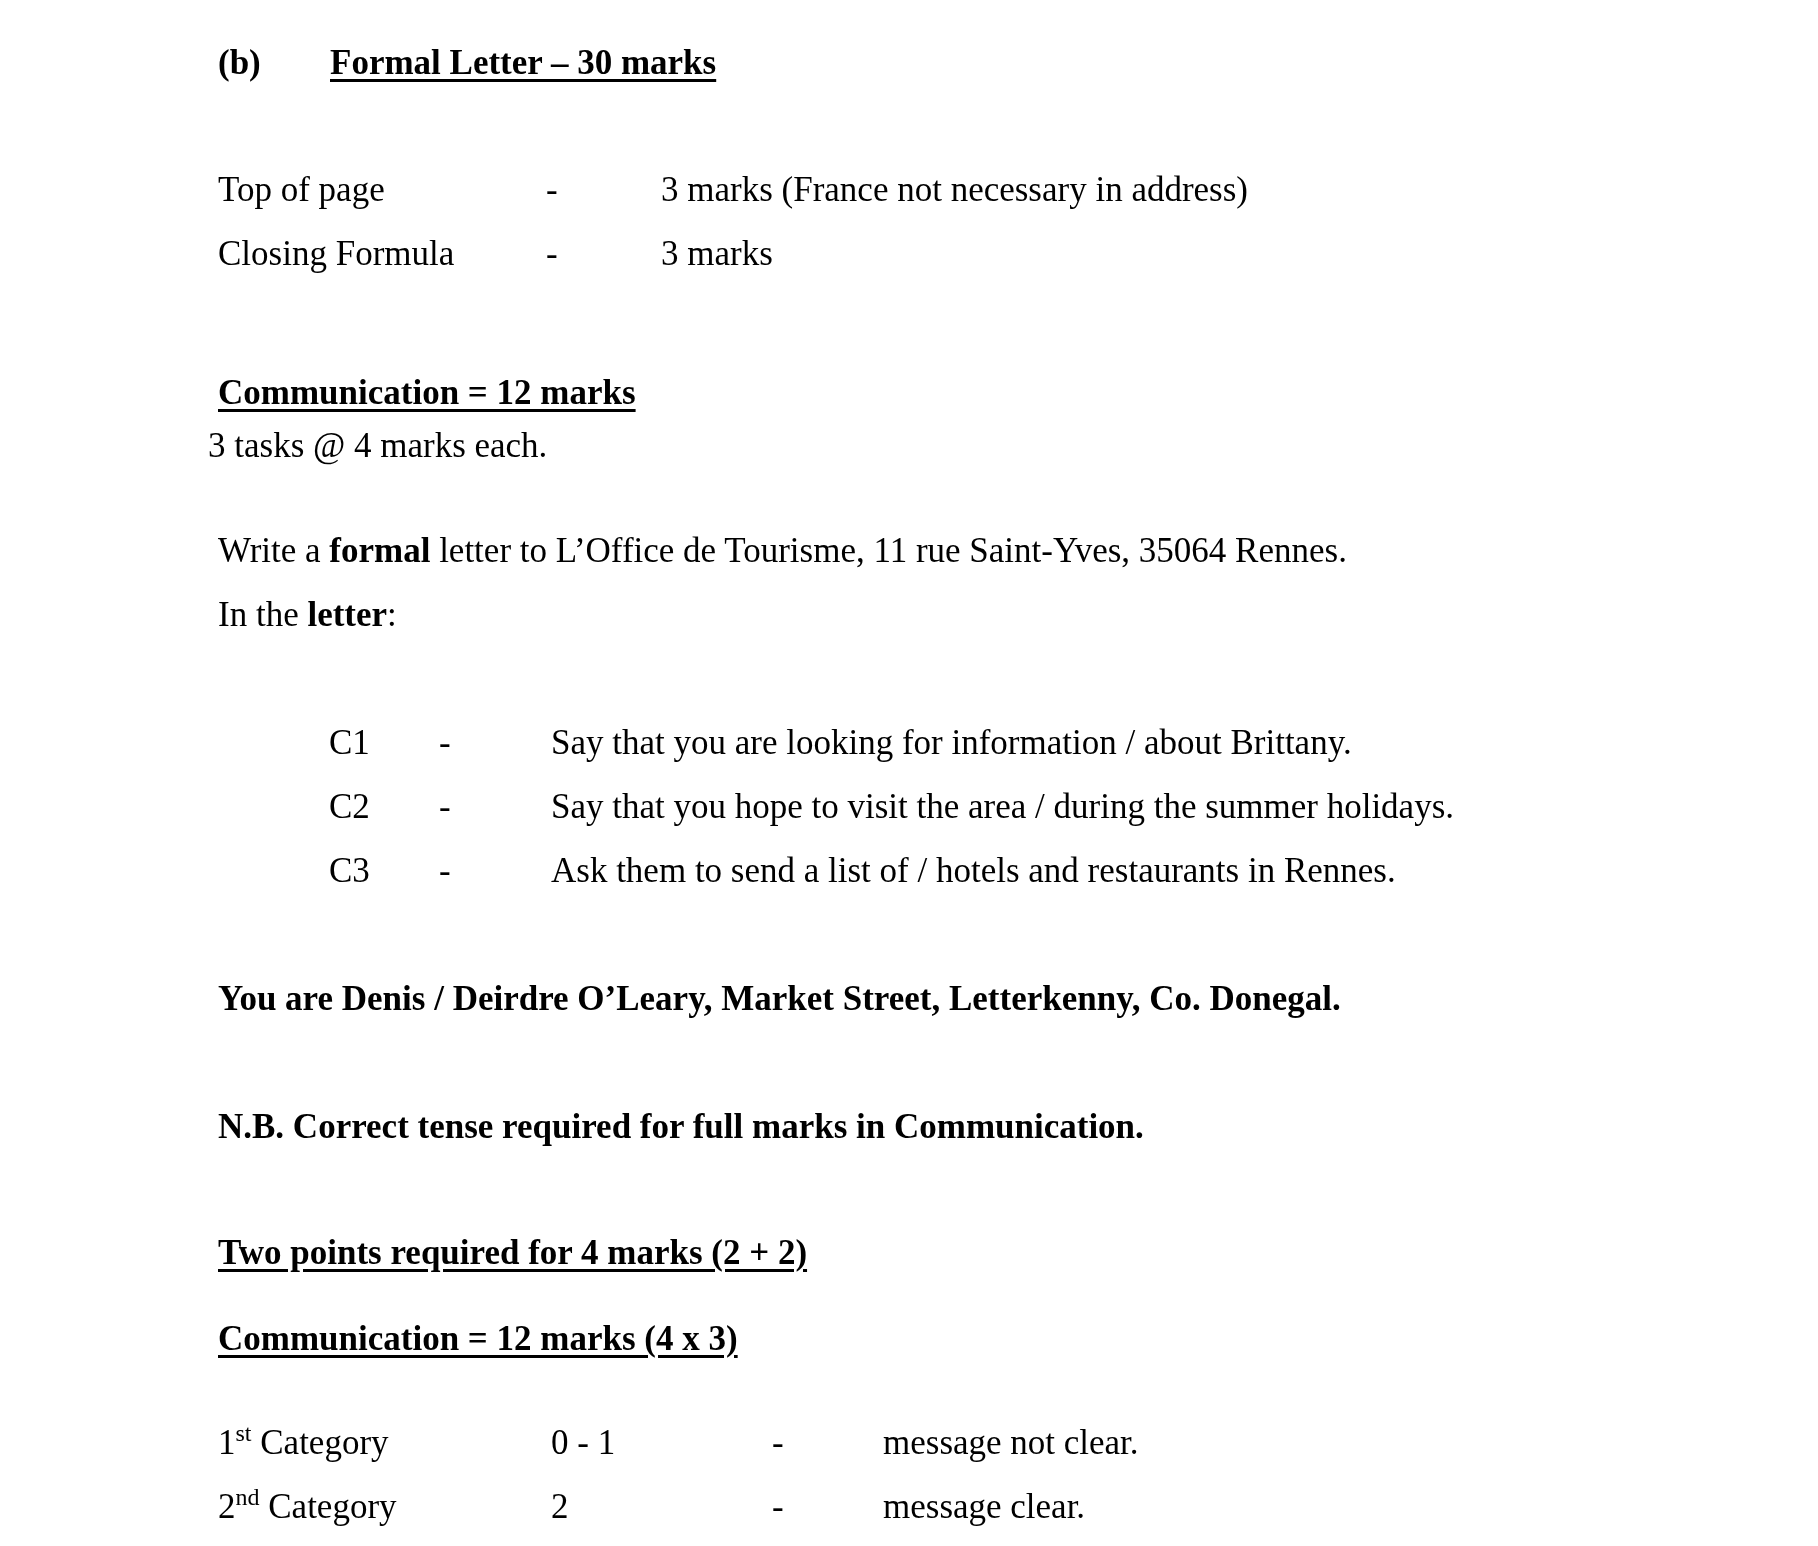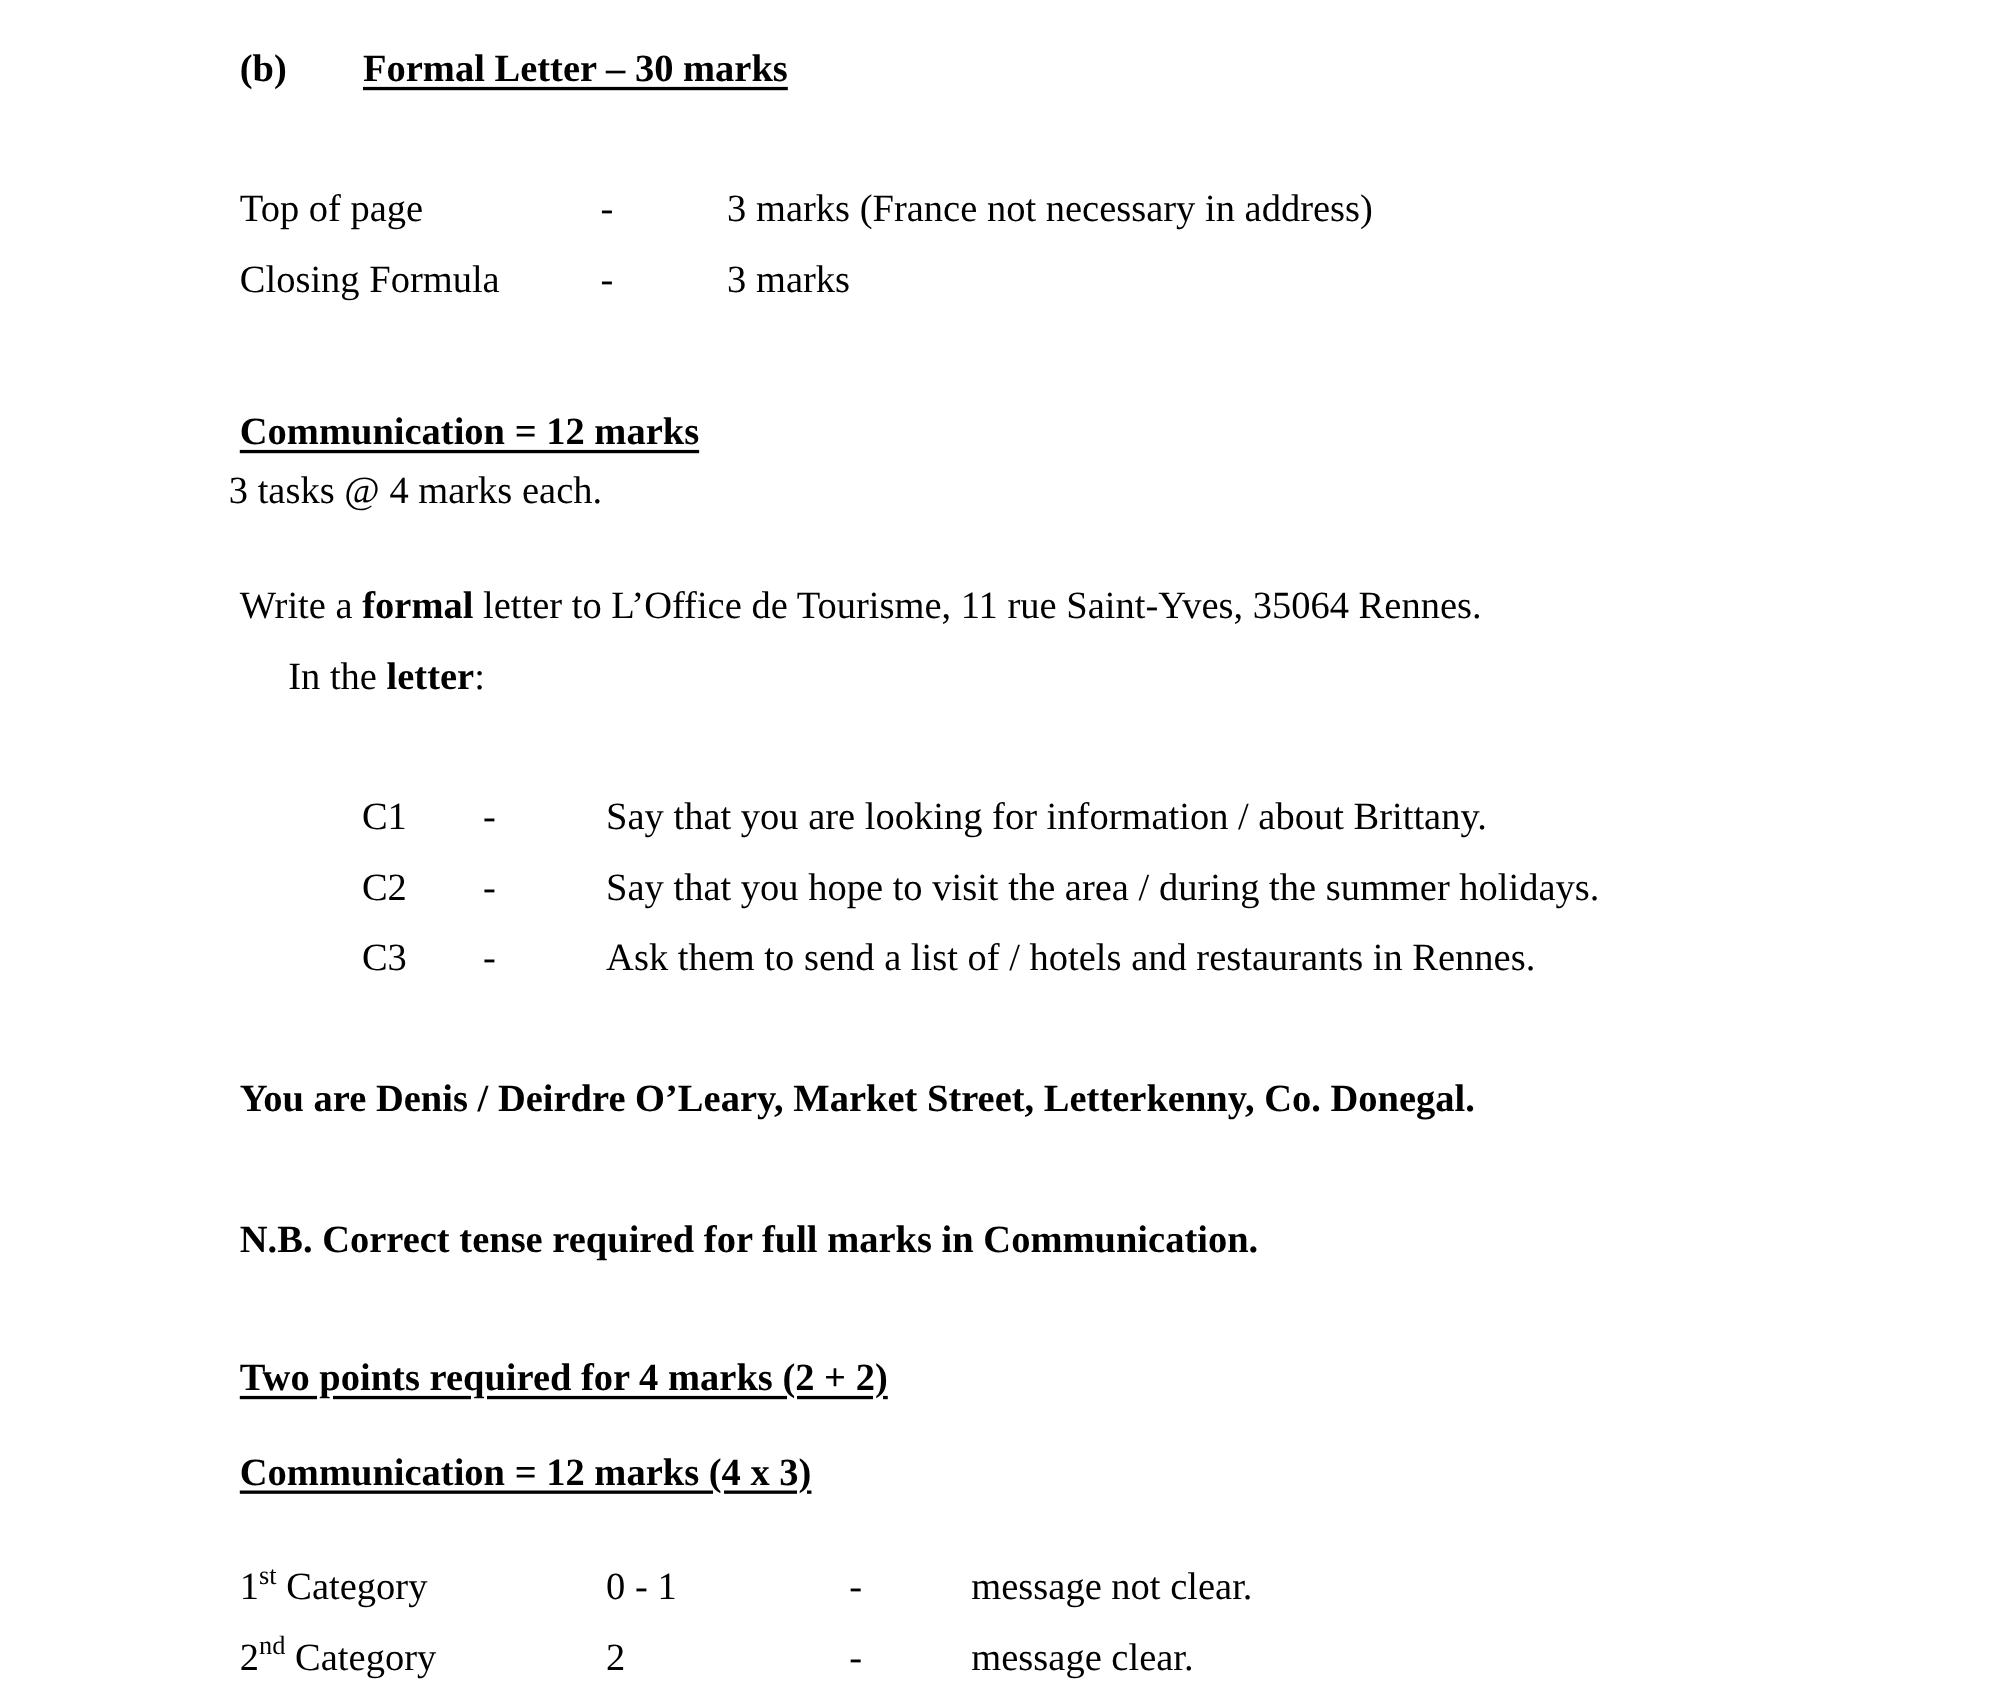--- a/index.html
+++ b/index.html
@@ -28,21 +28,21 @@
   <div class="abs" style="left:546px; top:236px;">-</div>
   <div class="abs" style="left:661px; top:236px;">3 marks</div>
 </div>
 
 <div class="abs b u" style="left:218px; top:364px;margin-top:11px;">Communication = 12 marks</div>
 <div class="abs" style="left:208px; top:428px;">3 tasks @ 4 marks each.</div>
 
 <div class="abs" style="left:218px; top:533px;">
   <span>Write a </span><span class="b">formal</span><span> letter to L’Office de Tourisme, 11 rue Saint-Yves, 35064 Rennes.</span>
 </div>
-<div class="abs" style="left:218px; top:597px;margin-left:44px;">
+<div class="abs" style="left:218px; top:597px;">
   <span>In the </span><span class="b">letter</span><span>:</span>
 </div>
 
 <div>
   <div class="abs" style="left:329px; top:725px;">C1</div>
   <div class="abs" style="left:439px; top:725px;">-</div>
   <div class="abs" style="left:551px; top:725px;">Say that you are looking for information / about Brittany.</div>
 
   <div class="abs" style="left:329px; top:789px;">C2</div>
   <div class="abs" style="left:439px; top:789px;">-</div>

